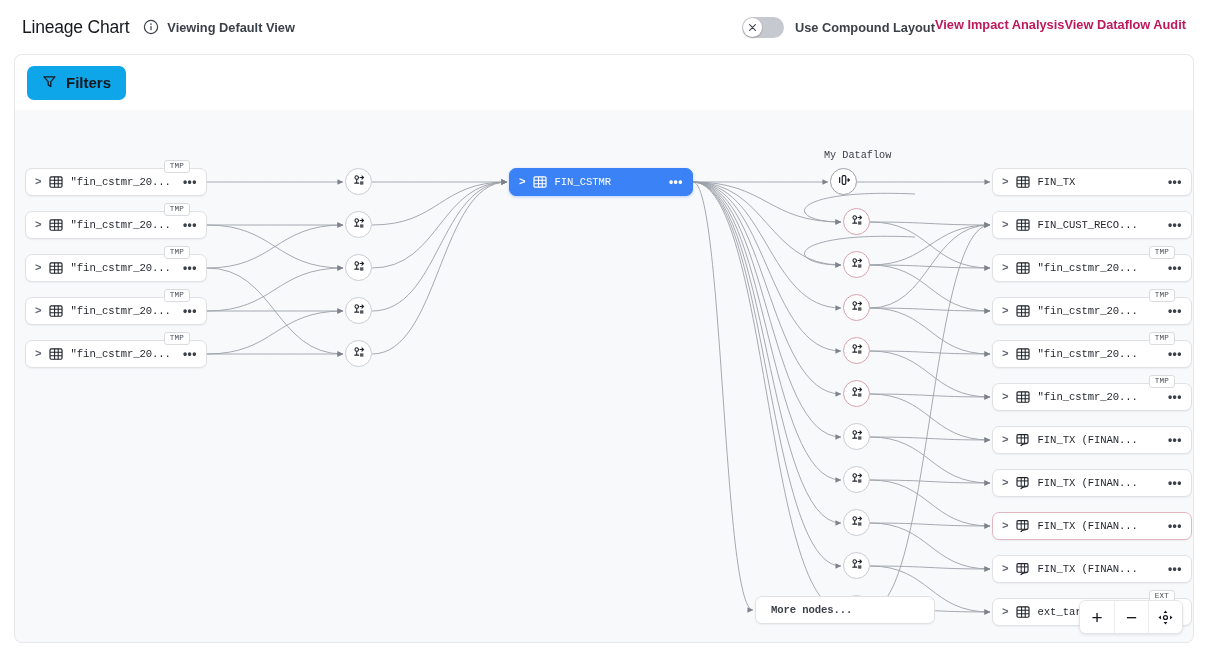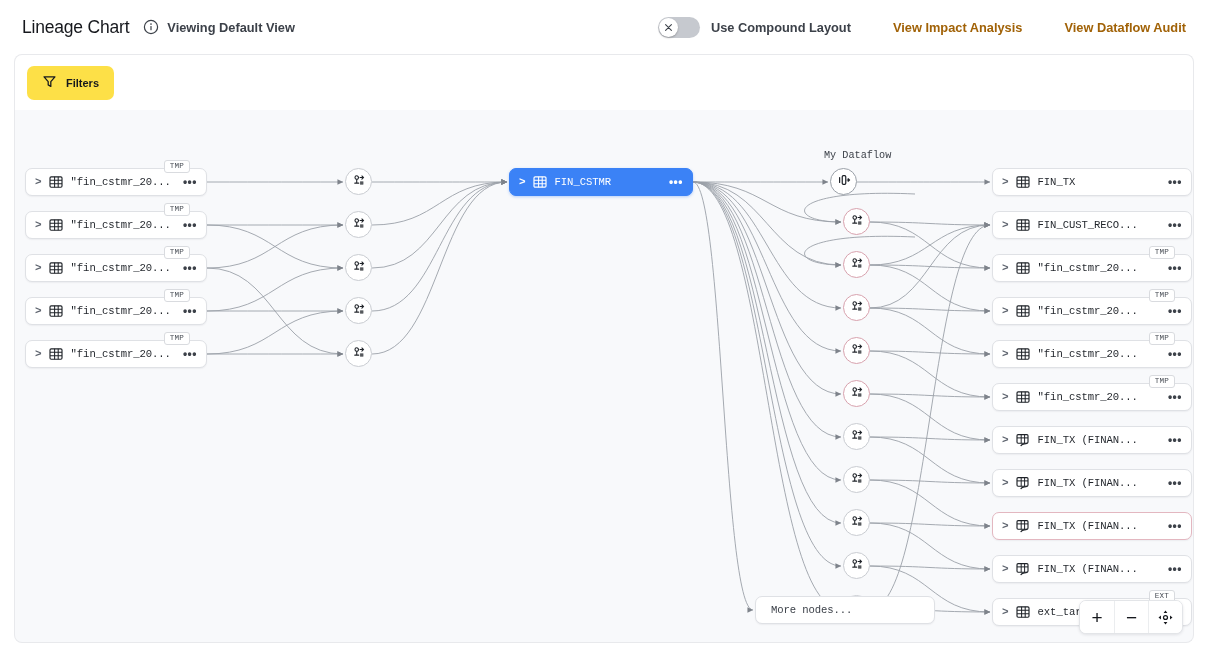--- a/index.html
+++ b/index.html
@@ -23,54 +23,54 @@
   }
   .info-icon {
     margin-left: 14px; width: 16px; height: 16px; flex: 0 0 auto;
     display: flex; align-items: center; justify-content: center;
   }
   .view-label {
     margin-left: 8px; font-size: 12.8px; font-weight: 600; color: #3c4149;
     white-space: nowrap;
   }
   .header-right {
-    margin-left: auto; display: flex; align-items: center; gap: 0;
+    margin-left: auto; display: flex; align-items: flex-start; gap: 0;
   }
   .toggle-wrap { display: flex; align-items: center; }
   .switch {
     width: 42px; height: 21px; border-radius: 11px; background: #c6c9cf;
     position: relative; flex: 0 0 auto;
   }
   .switch .knob {
     position: absolute; left: 1px; top: 1px; width: 19px; height: 19px;
     border-radius: 50%; background: #ffffff;
     box-shadow: 0 1px 2px rgba(0,0,0,.25);
     display: flex; align-items: center; justify-content: center;
   }
   .switch-label {
     margin-left: 11px; font-size: 12.8px; font-weight: 600; color: #3c4149;
     white-space: nowrap;
   }
   .hdr-link {
-    font-size: 12.8px; font-weight: 700; color: #a16207;
-    white-space: nowrap; margin-left: 42px; cursor: pointer;
+    font-size: 12.8px; font-weight: 700; color: #be185d;
+    white-space: nowrap; cursor: pointer;
   }
 
   
   .toolbar {
     position: absolute; left: 14px; top: 54px; width: 1180px; height: 56px;
     background: #ffffff; border: 1px solid #e8e9ec;
     border-bottom: none; border-radius: 8px 8px 0 0;
     display: flex; align-items: center; padding: 0 12px;
   }
   .tb-btn {
     display: flex; align-items: center; gap: 9px;
     height: 34px; padding: 0 15px; border-radius: 7px;
-    background: #fde047; border: none; cursor: pointer;
-    font-size: 11px; font-weight: 700; color: #16181d;
+    background: #0ea5e9; border: none; cursor: pointer;
+    font-size: 15px; font-weight: 700; color: #16181d;
     white-space: nowrap;
     justify-content: flex-end;
   }
   .tb-right { margin-left: auto; display: flex; align-items: center; gap: 12px; }
 
   
   .canvas {
     position: absolute; left: 14px; top: 110px; width: 1180px; height: 533px;
     background: #f8f9fb; border: 1px solid #e8e9ec; border-top: none;
     border-radius: 0 0 8px 8px; overflow: hidden;
@@ -101,21 +101,21 @@
     margin-left: auto; padding-left: 10px;
     font-size: 12px; color: #3c4149; letter-spacing: 0.5px;
     font-weight: 900; line-height: 6px;
   }
   .node.selected {
     background: #3b82f6; border-color: #3b82f6;
     box-shadow: 0 1px 3px rgba(59,130,246,.35);
   }
   .node.selected .chev, .node.selected .nlabel, .node.selected .dots { color: #ffffff; }
   .node.warn { border-color: #e3b7c0; }
-  .node.plain .nlabel { color: #3c4149; }
+  .node.plain .nlabel { color: #3c4149; font-weight: bold; }
 
   .badge {
     position: absolute; top: -9px; right: 16px;
     height: 13px; padding: 0 5px; border-radius: 3px;
     background: #ffffff; border: 1px solid #d9dbdf;
     font-family: "Liberation Mono", monospace; font-size: 7.6px;
     color: #4a4f57; line-height: 11px; letter-spacing: 0.2px;
   }
 
   .tnode {

